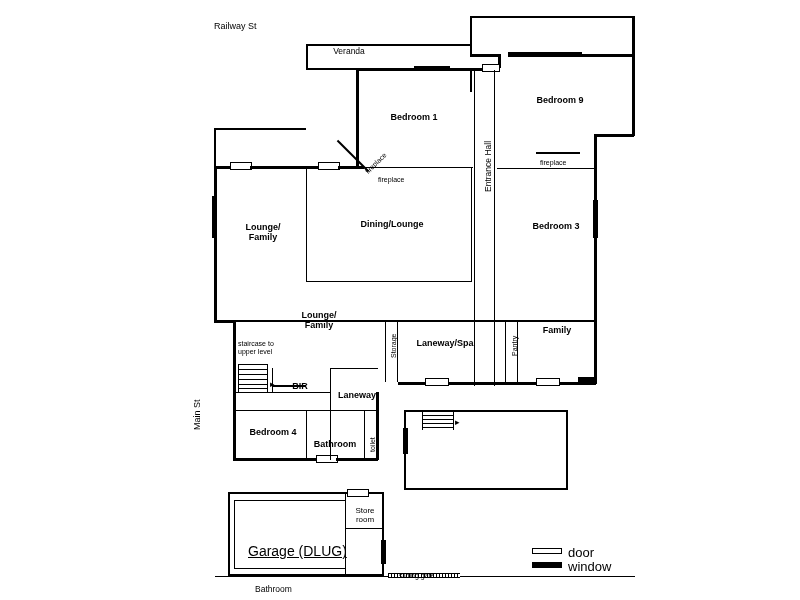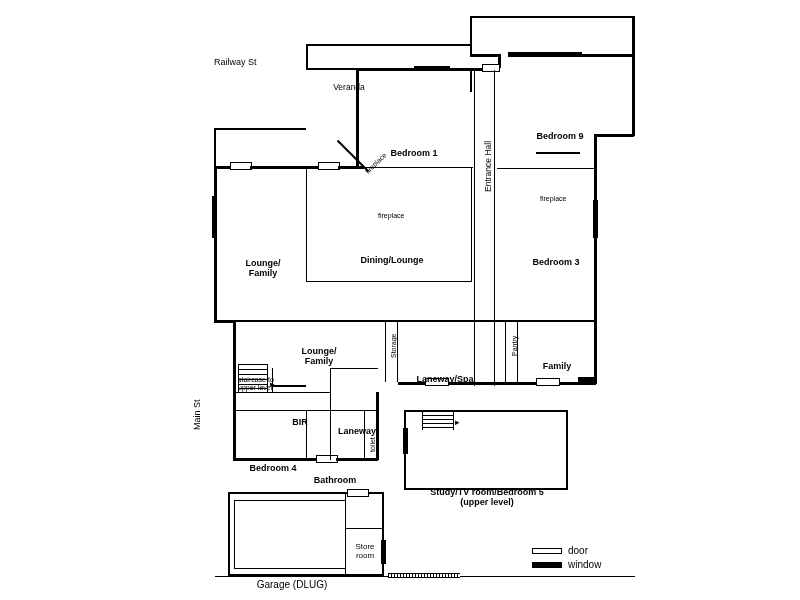--- a/index.html
+++ b/index.html
@@ -16,21 +16,20 @@
     height: 600px;
     background: #ffffff;
     overflow: hidden;
   }
   .lbl {
     position: absolute;
     font-size: 9px;
     color: #000000;
     line-height: 1.15;
     white-space: pre;
-    margin-top: 36px;
   }
   .lbl.c { text-align: center; }
   .lbl.b { font-weight: bold; }
   .wall {
     position: absolute;
     background: #000000;
   }
   .thin {
     position: absolute;
     background: #000000;
@@ -56,21 +55,21 @@
   .fireplace-diag {
     position: absolute;
     font-size: 7px;
     color: #000;
     white-space: pre;
     transform-origin: 0 0;
     transform: rotate(-45deg);
   }
   .legend {
     position: absolute;
-    font-size: 10px;
+    font-size: 13px;
     color: #000;
   }
   .legend-sw {
     position: absolute;
     width: 30px;
     height: 6px;
     box-sizing: border-box;
   }
   .legend-door {
     background: #ffffff;
@@ -256,27 +255,25 @@
   <div class="lbl c b" style="left:406px; top:338px; width:78px;">Laneway/Spa</div>
 
   <div class="lbl c b" style="left:333px; top:390px; width:48px;">Laneway</div>
 
   <div class="lbl c b" style="left:286px; top:381px; width:28px;">BIR</div>
 
   <div class="lbl c b" style="left:240px; top:427px; width:66px;">Bedroom 4</div>
 
   <div class="lbl c b" style="left:306px; top:439px; width:58px;">Bathroom</div>
 
-  <div class="lbl c b" style="left:412px; top:451px; width:150px;">Study/TV room/Bedroom 5
-(upper level)</div>
 
   <div class="lbl c" style="left:348px; top:506px; width:34px; font-size:8px;">Store
 room</div>
 
-  <div class="lbl c" style="left:248px; top:543px; width:88px; font-size:10px;">Garage (DLUG)</div>
+  <div class="lbl c" style="left:248px; top:543px; width:88px; font-size:14px;text-decoration:underline;">Garage (DLUG)</div>
 
   <div class="lbl" style="left:378px; top:176px; font-size:7px;">fireplace</div>
 
   <div class="lbl" style="left:540px; top:159px; font-size:7px;">fireplace</div>
 
   <div class="lbl" style="left:238px; top:340px; font-size:7px;">staircase to
 upper level</div>
 
   <div class="lbl" style="left:399px; top:572px; font-size:7px;">sliding gate</div>
 

